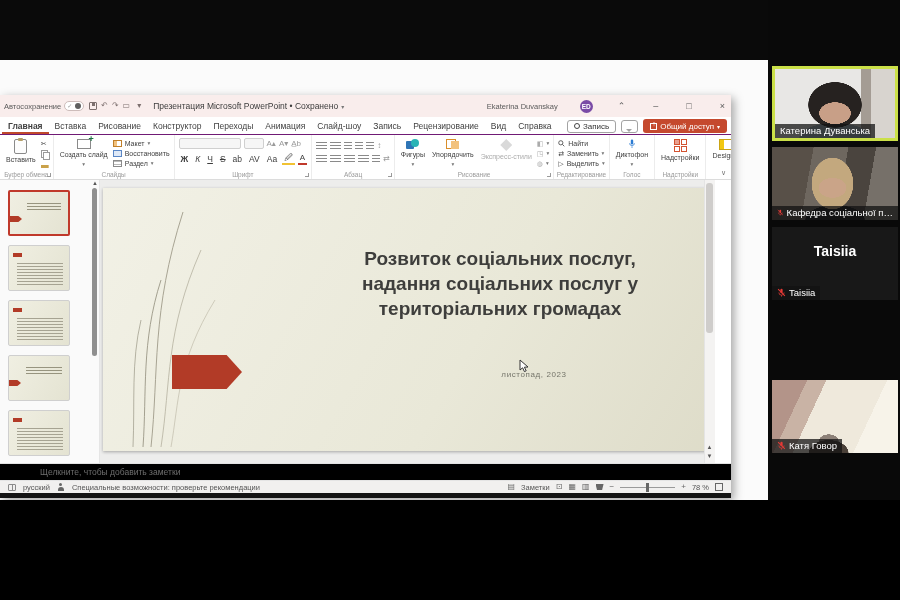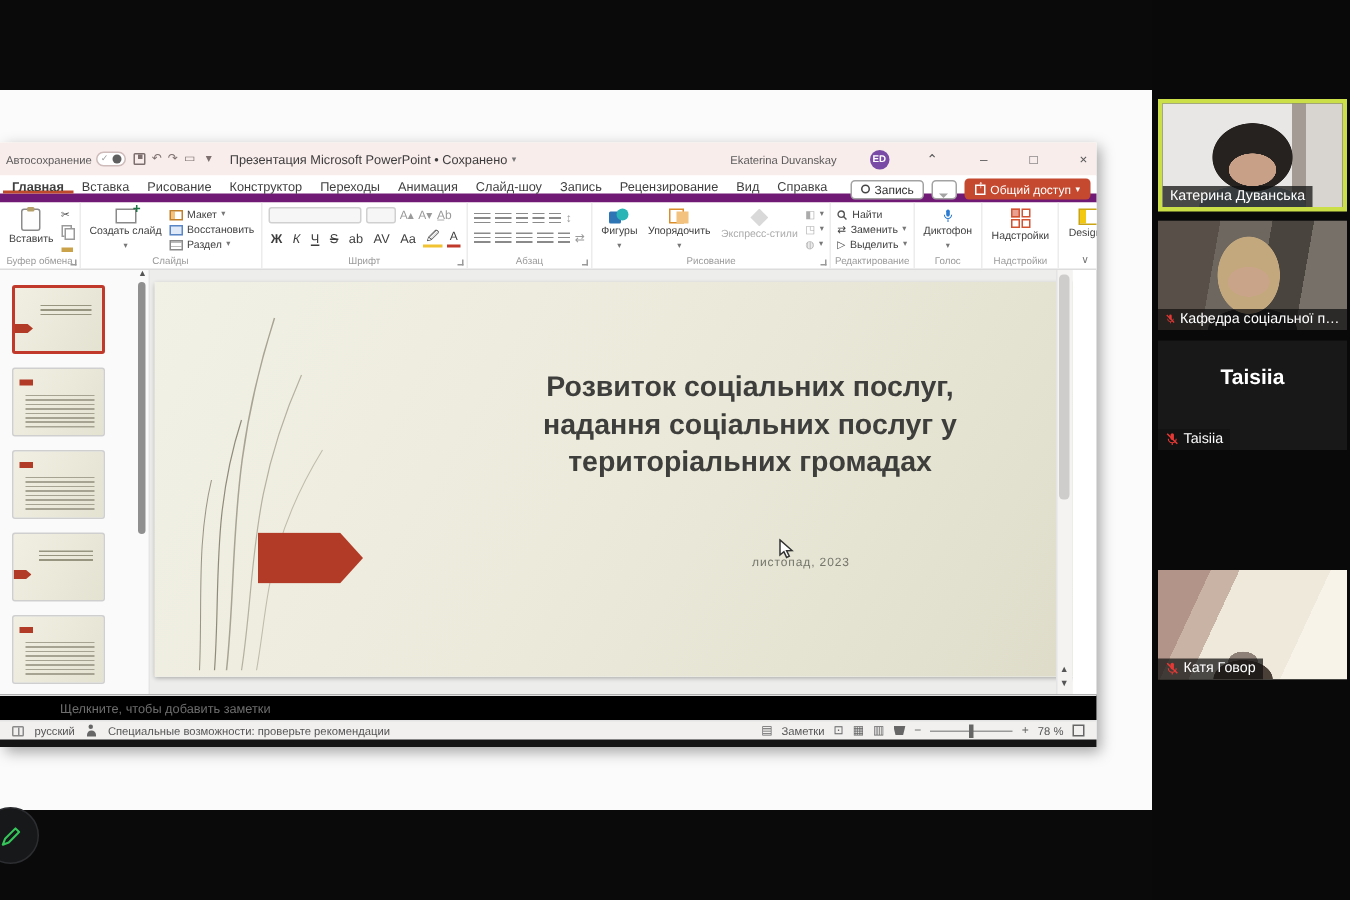--- a/index.html
+++ b/index.html
@@ -1,17 +1,17 @@
 <!DOCTYPE html>
 <html><head>
 <meta charset="utf-8">
 <style>
   html,body{margin:0;padding:0;background:#000;}
   *{box-sizing:border-box;}
-  .page{position:relative;width:900px;height:600px;background:#0a0a0a;overflow:hidden;
+  .page{position:relative;width:900px;height:500px;background:#0a0a0a;overflow:hidden;
         font-family:"Liberation Sans","DejaVu Sans",sans-serif;padding-left:23px;}
   
   .share{position:absolute;left:0;top:60px;width:768px;height:480px;background:#fbfbfb;}
   .ppt{position:absolute;left:0;top:35px;width:731px;height:403px;background:#fff;
        box-shadow:3px 3px 9px rgba(0,0,0,.35);font-size:9px;color:#444;}
   
   .tb{height:22px;background:#f9edec;display:flex;align-items:center;padding:0 4px;position:relative;}
   .autosave{font-size:7.5px;color:#5a5a5a;white-space:nowrap;}
   .toggle{width:20px;height:10px;border-radius:5px;background:#fff;border:1px solid #cdbcba;
           display:flex;align-items:center;justify-content:space-between;padding:0 2px;margin:0 3px;}
@@ -26,21 +26,21 @@
   .searchbox{position:absolute;left:318px;top:3px;width:200px;height:15px;background:#fff;
              border:1px solid #e7d9d7;border-radius:3px;display:flex;align-items:center;
              padding:0 6px;gap:4px;color:#8a8a8a;font-size:8.5px;}
   .tbright{position:absolute;right:3px;top:0;height:22px;display:flex;align-items:center;gap:22px;}
   .username{font-size:7.5px;color:#5a5a5a;white-space:nowrap;}
   .avatar{width:13px;height:13px;border-radius:50%;background:#7a4ba6;color:#fff;font-size:6.5px;
           display:flex;align-items:center;justify-content:center;font-weight:bold;}
   .winctl{font-size:9px;color:#5a5a5a;line-height:1;padding:0 3px;}
   
   .tabrow{height:18px;background:#fff;display:flex;align-items:stretch;padding-left:2px;
-          position:relative;border-bottom:6px solid #701a75;white-space:nowrap;}
+          position:relative;border-bottom:1px solid #701a75;white-space:nowrap;}
   .tab{padding:3px 6px 2px;font-size:8.5px;color:#3f3f3f;display:flex;align-items:center;}
   .tab.sel{font-weight:bold;box-shadow:inset 0 -2px 0 #c0492b;}
   .tabactions{position:absolute;right:4px;top:2px;display:flex;gap:5px;align-items:center;}
   .recbtn{display:flex;align-items:center;gap:3px;border:1px solid #a3a3a3;border-radius:3px;
           height:13px;padding:0 6px;font-size:8px;color:#333;background:#fff;}
   .recdot{width:6px;height:6px;border:1.5px solid #444;border-radius:50%;}
   .cmtbtn{width:17px;height:13px;border:1px solid #a3a3a3;border-radius:3px;background:#fff;position:relative;}
   .cmtbtn::after{content:'';position:absolute;left:4px;bottom:-3px;border:3px solid transparent;border-top-color:#a3a3a3;}
   .sharebtn{display:flex;align-items:center;gap:3px;background:#c5492e;color:#fff;border-radius:3px;
             height:14px;padding:0 7px;font-size:8px;}

